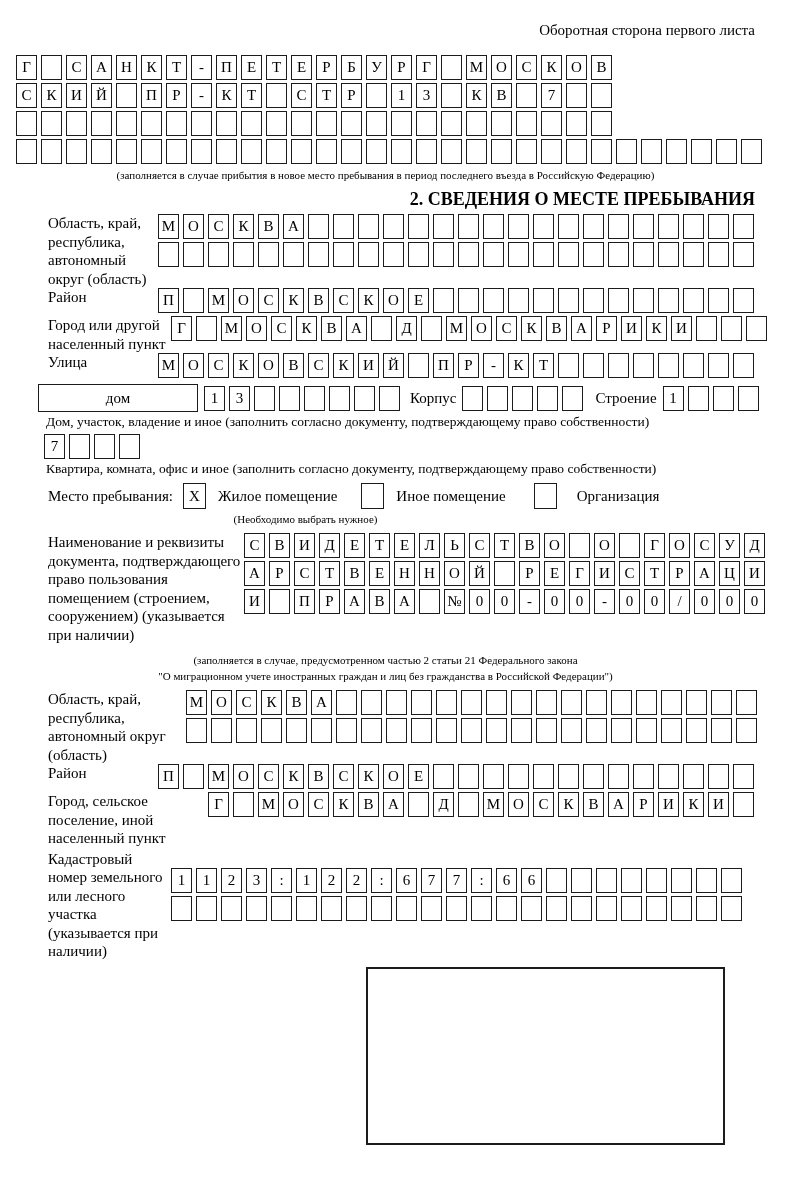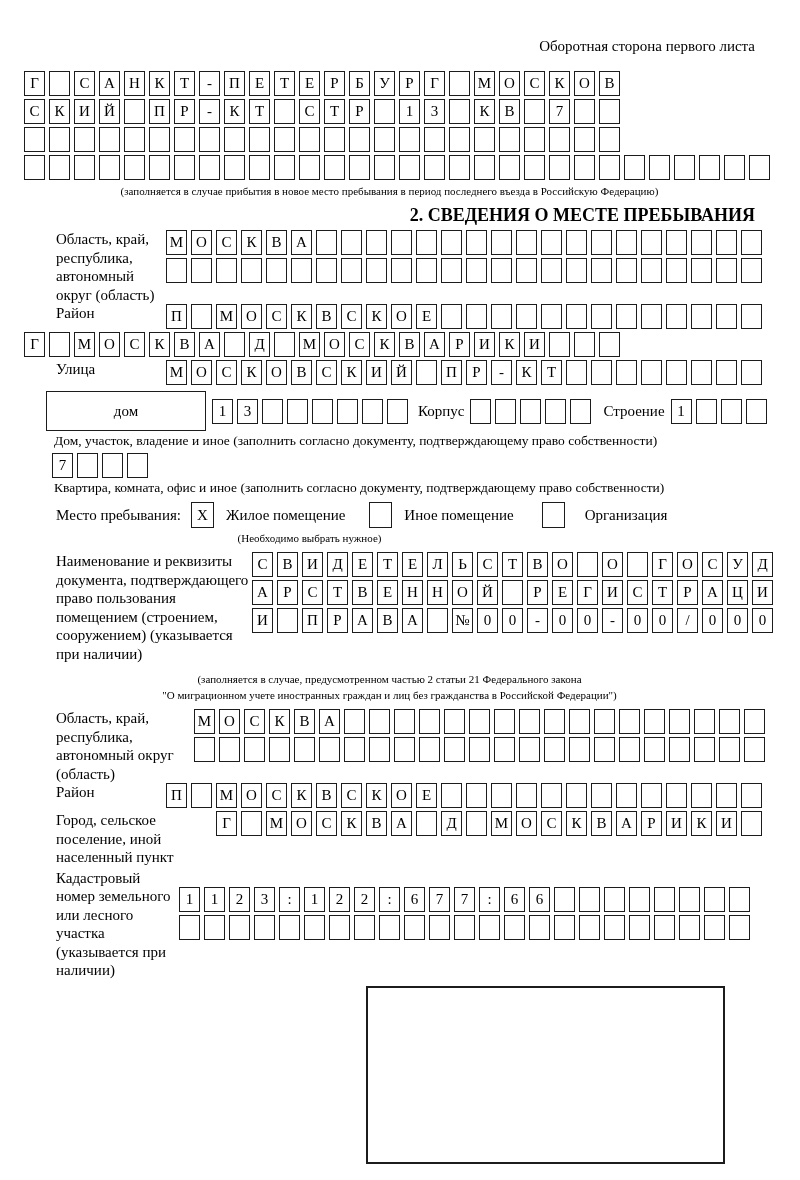--- a/index.html
+++ b/index.html
@@ -1,31 +1,31 @@
 <!DOCTYPE html>
 <html lang="ru"><head>
 <meta charset="utf-8">
 <style>
   * { margin:0; padding:0; }
   body { background:#ffffff; color:#000; font-family:"Liberation Serif","DejaVu Serif",serif; }
   .page { width:800px; height:1180px; overflow:hidden; background:#fff; }
-  .content { padding:0 45px 0 24px;margin-top:16px; }
+  .content { padding:0 45px 0 16px; }
 
   .doc-title { text-align:right; font-size:15px; padding:22px 0 0 0; }
 
   .frow { display:flex; align-items:flex-start; }
   .lab { font-size:15px; line-height:18.5px; padding-left:32px; box-sizing:border-box; flex:none; }
   .cells { display:flex; gap:4px; margin-bottom:3px; }
   .cell { box-sizing:border-box; flex:none; width:21px; height:25px; border:1.6px solid #1c1c1c;
           display:flex; align-items:center; justify-content:center; font-size:15px; background:#fff; }
   .note { font-size:11px; text-align:center; line-height:16px; }
   .note-left { font-size:13.5px; text-align:left; padding-left:30px; line-height:16px; }
   .h-bold { font-weight:bold; text-align:right; font-size:18px; }
 
-  .labelbox { box-sizing:border-box; border:1.6px solid #1c1c1c; height:40px; display:flex;
+  .labelbox { box-sizing:border-box; border:1.6px solid #1c1c1c; height:28px; display:flex;
               align-items:center; justify-content:center; font-size:15px; flex:none; background:#fff; }
   .inline-lab { font-size:15px; flex:none; }
   .chk { box-sizing:border-box; width:23px; height:26px; border:1.6px solid #1c1c1c; display:flex;
          align-items:center; justify-content:center; font-size:15px; flex:none; background:#fff; }
 
   .stamp-wrap { width:420px; margin-left:auto; margin-right:0; }
   .stamp-box { width:355px; height:174px; border:2px solid #1c1c1c; margin:0 auto; background:#fff; }
 </style>
 </head>
 <body>
@@ -235,20 +235,21 @@
           <div class="cell"></div>
           <div class="cell"></div>
           <div class="cell"></div>
           <div class="cell"></div>
           <div class="cell"></div>
           <div class="cell"></div>
         </div>
     </div>
 
     <div class="frow">
+      <div class="lab" style="width:155px;">Город или другой населенный пункт</div>
       <div class="cells">
           <div class="cell">Г</div>
           <div class="cell"></div>
           <div class="cell">М</div>
           <div class="cell">О</div>
           <div class="cell">С</div>
           <div class="cell">К</div>
           <div class="cell">В</div>
           <div class="cell">А</div>
           <div class="cell"></div>

